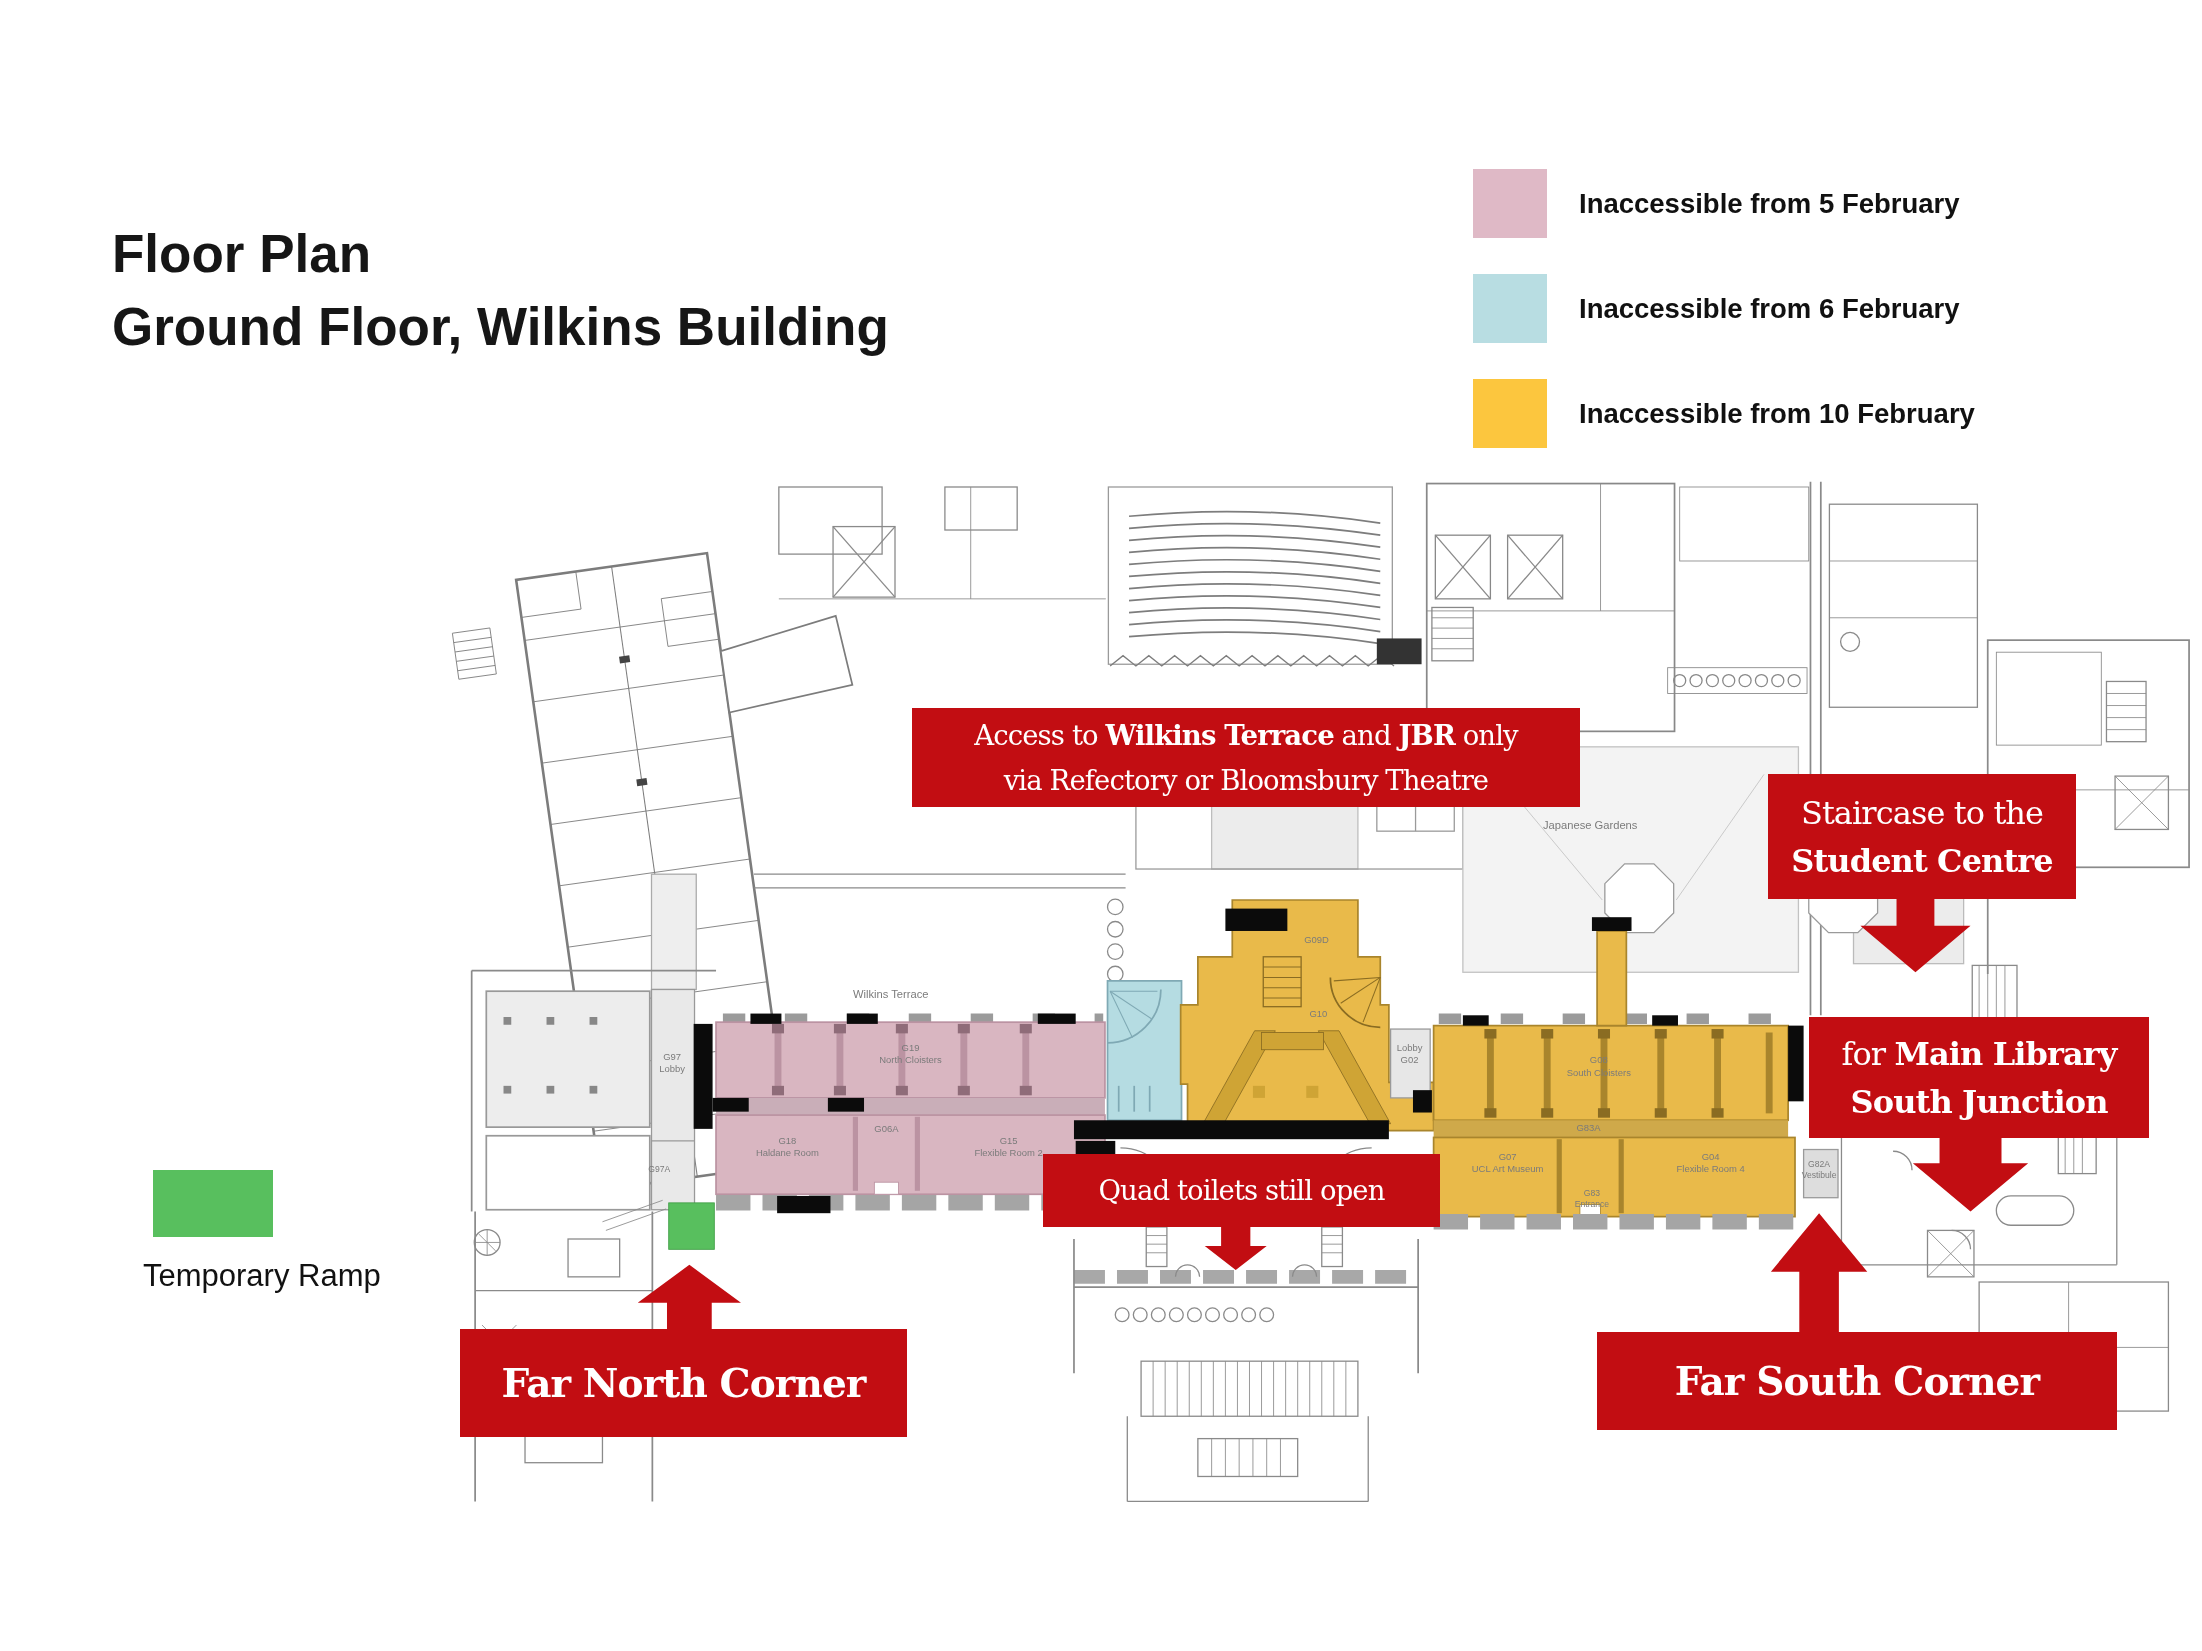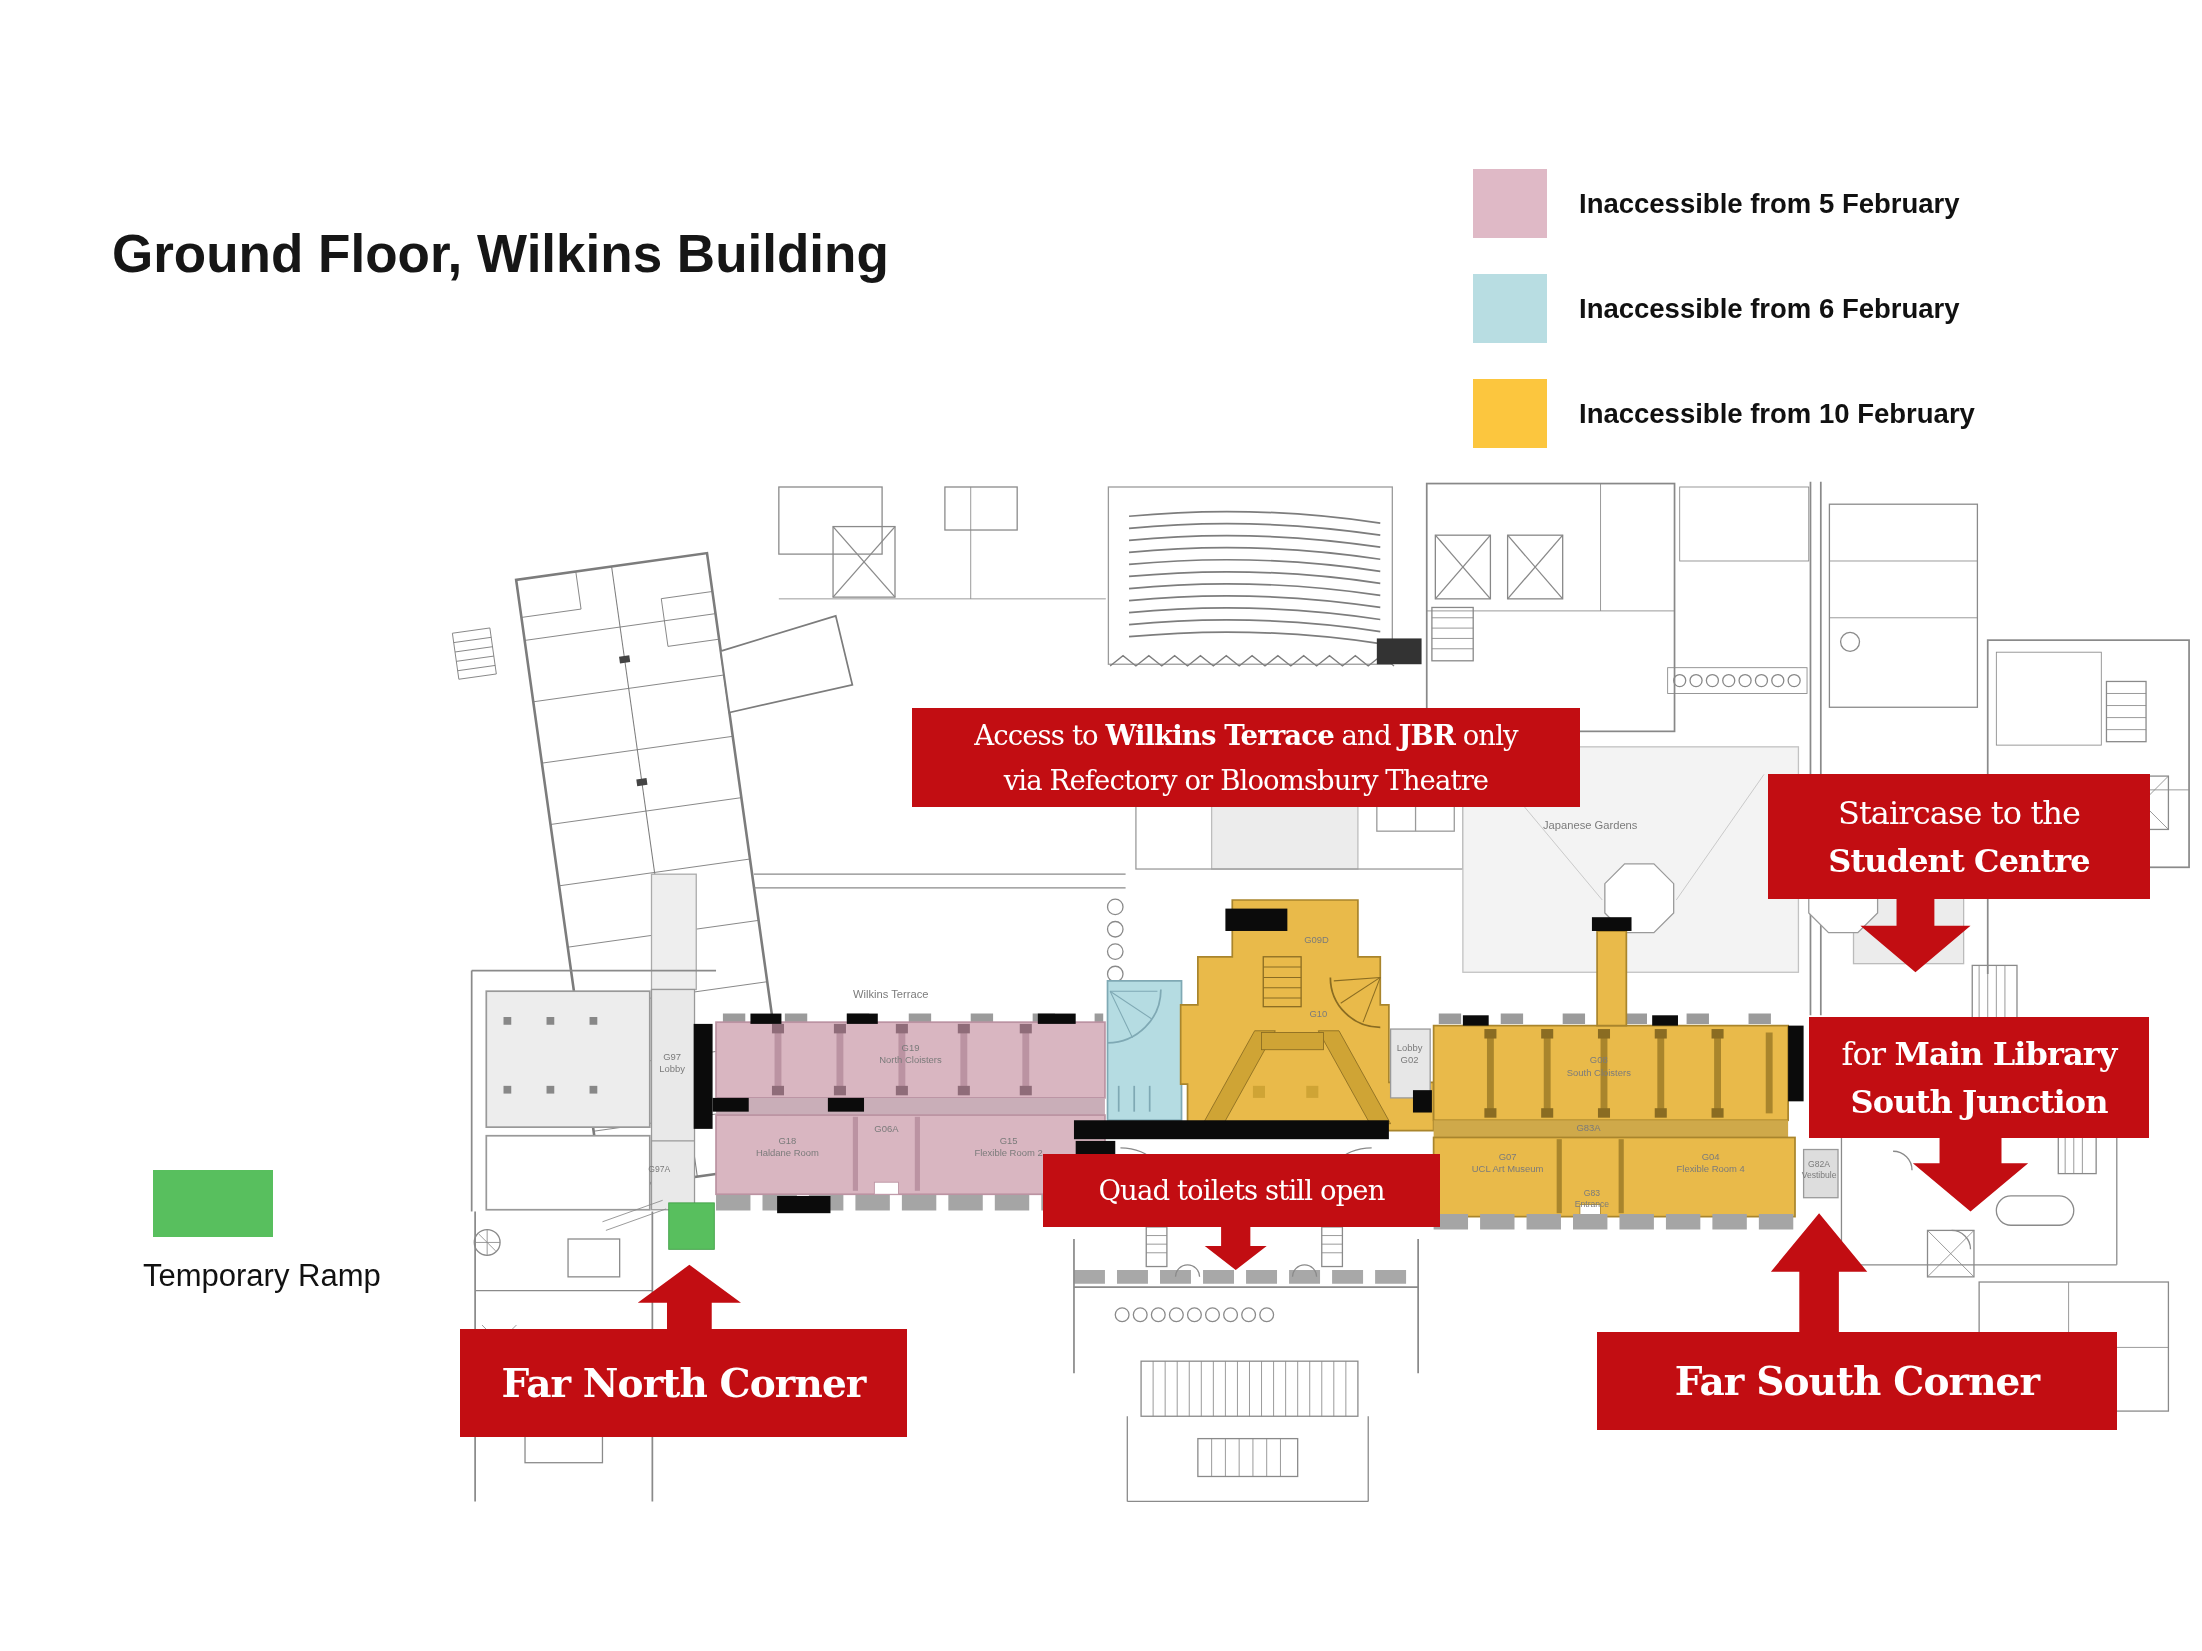--- a/index.html
+++ b/index.html
@@ -23,21 +23,21 @@
   
   .callout{
     position:absolute;background:var(--c-red,#c20d12);color:#fff;
     font-family:"DejaVu Serif",serif;text-align:center;
     display:flex;flex-direction:column;justify-content:center;
     letter-spacing:-0.9px;
   }
   .callout .cline{white-space:nowrap;}
   .callout .b{font-weight:bold;}
   .co-access{left:912px;top:708px;width:668px;height:99px;font-size:27.5px;line-height:1.62;}
-  .co-staircase{left:1768px;top:774px;width:382px;height:125px;font-size:32px;line-height:1.5;}
+  .co-staircase{left:1768px;top:774px;width:308px;height:125px;font-size:32px;line-height:1.5;}
   .co-southjunction{left:1809px;top:1017px;width:340px;height:121px;font-size:32px;line-height:1.5;}
   .co-quad{left:1043px;top:1154px;width:397px;height:73px;font-size:27.5px;line-height:1.4;}
   .co-farnorth{left:460px;top:1329px;width:447px;height:108px;font-size:39px;font-weight:bold;align-items:center;}
   .co-farsouth{left:1597px;top:1332px;width:520px;height:98px;font-size:39px;font-weight:bold;}
   svg text{font-family:"Liberation Sans",sans-serif;fill:#7b7b7b;}
 </style>
 </head>
 <body>
 
 <svg width="2203" height="1652" viewBox="0 0 2560 1920" style="position:absolute;left:0;top:0;">
@@ -424,20 +424,21 @@
   <g fill="var(--c-red)">
     <polygon points="2204,1040 2248,1040 2248,1076 2290,1076 2226,1130 2162,1076 2204,1076"></polygon>
     <polygon points="2254,1320 2326,1320 2326,1352 2357,1352 2290,1408 2223,1352 2254,1352"></polygon>
     <polygon points="1419,1424 1453,1424 1453,1448 1472,1448 1436,1476 1400,1448 1419,1448"></polygon>
     <polygon points="801,1470 861,1514 827,1514 827,1560 775,1560 775,1514 741,1514"></polygon>
     <polygon points="2114,1410 2170,1478 2137,1478 2137,1560 2091,1560 2091,1478 2058,1478"></polygon>
   </g>
 </svg>
 
 <div class="page-title">
+  <div>Floor Plan</div>
   <div>Ground Floor, Wilkins Building</div>
 </div>
 
 <div class="legend">
   <div class="legend-row">
     <div class="legend-swatch" style="background: rgb(223, 185, 198);"></div>
     <div class="legend-label">Inaccessible from 5 February</div>
   </div>
   <div class="legend-row">
     <div class="legend-swatch" style="background: rgb(184, 221, 226);"></div>

